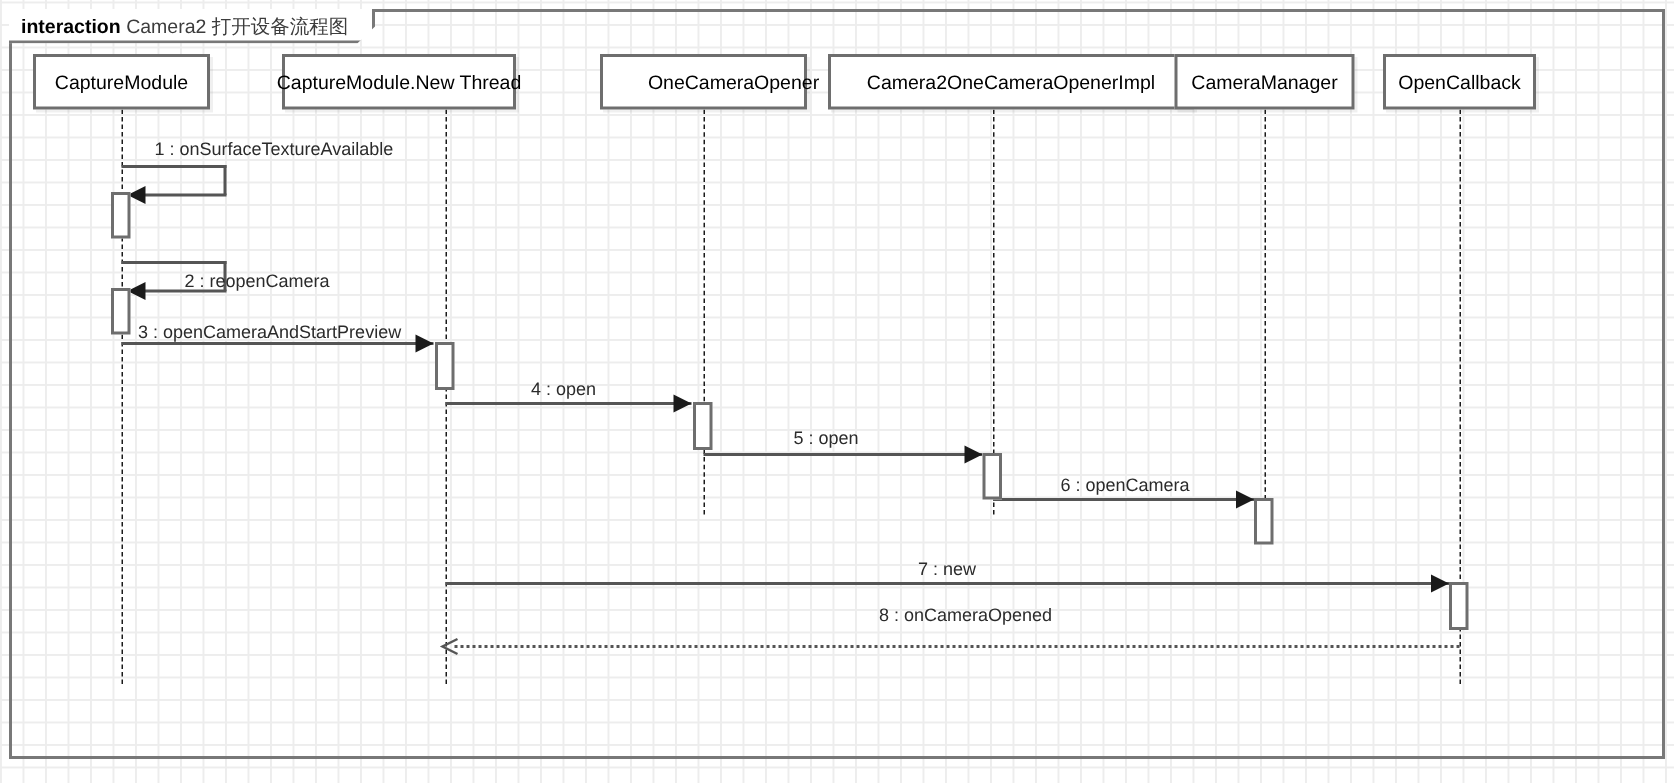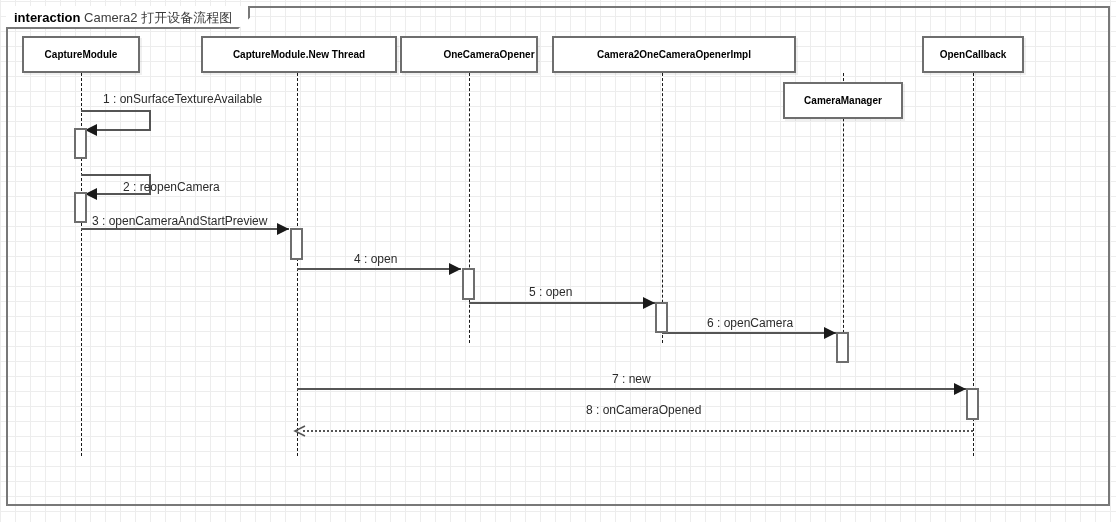--- a/index.html
+++ b/index.html
@@ -58,22 +58,22 @@
   
   .lifeline-head {
     position: absolute;
     height: 37px;
     border: 2px solid #6e6e6e;
     background: #ffffff;
     box-sizing: border-box;
     display: flex;
     align-items: center;
     justify-content: center;
-    font-size: 10px;
-    font-weight: bold;
+    font-size: 13px;
+    font-weight: normal;
     color: #000000;
     white-space: nowrap;
     box-shadow: 2px 2px 0 rgba(0,0,0,0.06);
   }
   .lifeline-stem {
     position: absolute;
     width: 0;
     border-left: 1px dashed #1a1a1a;
   }
   .activation {
@@ -148,30 +148,30 @@
   <div class="lifeline-stem" style="left:81px;  top:73px; height:383px;"></div>
   <div class="lifeline-stem" style="left:297px; top:73px; height:383px;"></div>
   <div class="lifeline-stem" style="left:469px; top:73px; height:270px;"></div>
   <div class="lifeline-stem" style="left:662px; top:73px; height:270px;"></div>
   <div class="lifeline-stem" style="left:843px; top:73px; height:270px;"></div>
   <div class="lifeline-stem" style="left:973px; top:73px; height:383px;"></div>
 
   <div class="lifeline-head" style="left:22px; top:36px; width:118px;">
     <span>CaptureModule</span>
   </div>
-  <div class="lifeline-head" style="left:201px; top:36px; width:196px;align-items:center;">
+  <div class="lifeline-head" style="left:188px; top:36px; width:156px;align-items:center;">
     <span>CaptureModule.New Thread</span>
   </div>
   <div class="lifeline-head" style="left:400px; top:36px; width:138px;padding-left:40px;">
     <span>OneCameraOpener</span>
   </div>
   <div class="lifeline-head" style="left:552px; top:36px; width:244px;">
     <span>Camera2OneCameraOpenerImpl</span>
   </div>
-  <div class="lifeline-head" style="left:783px; top:36px; width:120px;margin-top:46px;">
+  <div class="lifeline-head" style="left:783px; top:36px; width:120px;">
     <span>CameraManager</span>
   </div>
   <div class="lifeline-head" style="left:922px; top:36px; width:102px;">
     <span>OpenCallback</span>
   </div>
 
   <div class="self-top" style="left:81px; top:110px; width:70px;"></div>
   <div class="self-right" style="left:149px; top:110px; height:20px;"></div>
   <div class="self-bottom" style="left:93px; top:129px; width:58px;"></div>
   <div class="arrow-filled left" style="left:85px; top:124px;"></div>

